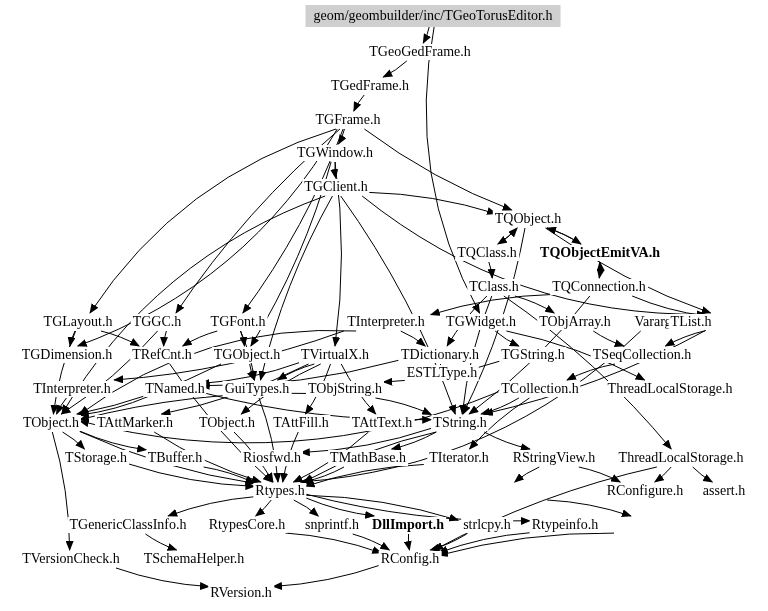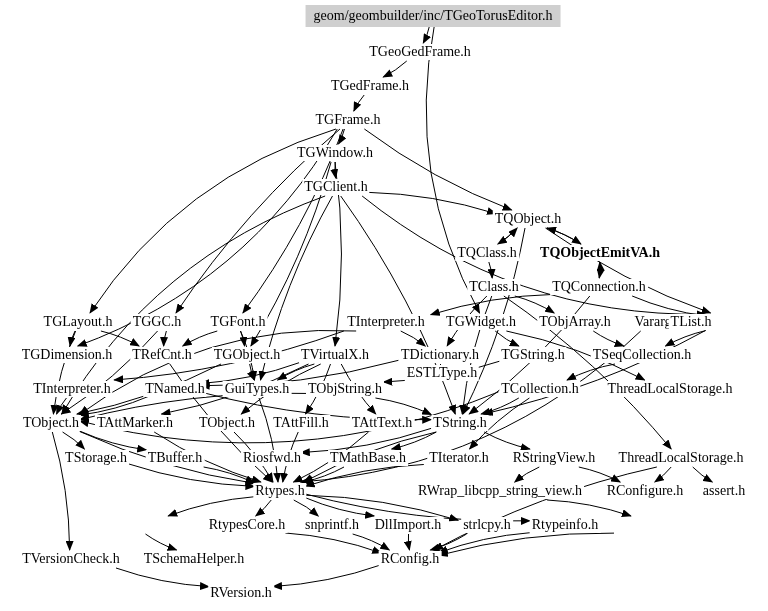--- a/index.html
+++ b/index.html
@@ -205,25 +205,25 @@
     <div class="node" style="left: 382px; top: 423px;">TAttText.h</div>
     <div class="node" style="left: 460px; top: 423px;">TString.h</div>
     <div class="node" style="left: 96px; top: 458px;">TStorage.h</div>
     <div class="node" style="left: 175px; top: 458px;">TBuffer.h</div>
     <div class="node" style="left: 272px; top: 458px; text-align: right;">Riosfwd.h</div>
     <div class="node" style="left: 368px; top: 458px;">TMathBase.h</div>
     <div class="node" style="left: 459px; top: 458px;">TIterator.h</div>
     <div class="node" style="left: 554px; top: 458px; text-align: right;">RStringView.h</div>
     <div class="node" style="left: 681px; top: 458px;">ThreadLocalStorage.h</div>
     <div class="node" style="left: 280px; top: 491px;">Rtypes.h</div>
-    <div class="node" style="left: 500px; top: 491px;">RWrap_libcpp_string_view.h</div>
     <div class="node" style="left: 645px; top: 491px;">RConfigure.h</div>
     <div class="node" style="left: 724px; top: 491px;">assert.h</div>
+    <div class="node" style="left: 128px; top: 525px;">TGenericClassInfo.h</div>
     <div class="node" style="left: 247px; top: 525px;">RtypesCore.h</div>
     <div class="node" style="left: 332px; top: 525px;">snprintf.h</div>
-    <div class="node" style="left: 408px; top: 525px;">DllImport.h</div>
+    <div class="node" style="left: 408px; top: 525px; font-weight: bold;">DllImport.h</div>
     <div class="node" style="left: 487px; top: 525px;">strlcpy.h</div>
     <div class="node" style="left: 565px; top: 525px;">Rtypeinfo.h</div>
     <div class="node" style="left: 71px; top: 559px;">TVersionCheck.h</div>
     <div class="node" style="left: 194px; top: 559px;">TSchemaHelper.h</div>
     <div class="node" style="left: 410px; top: 559px;">RConfig.h</div>
     <div class="node" style="left: 241px; top: 593px;">RVersion.h</div>
   </div>
 
 </body></html>

